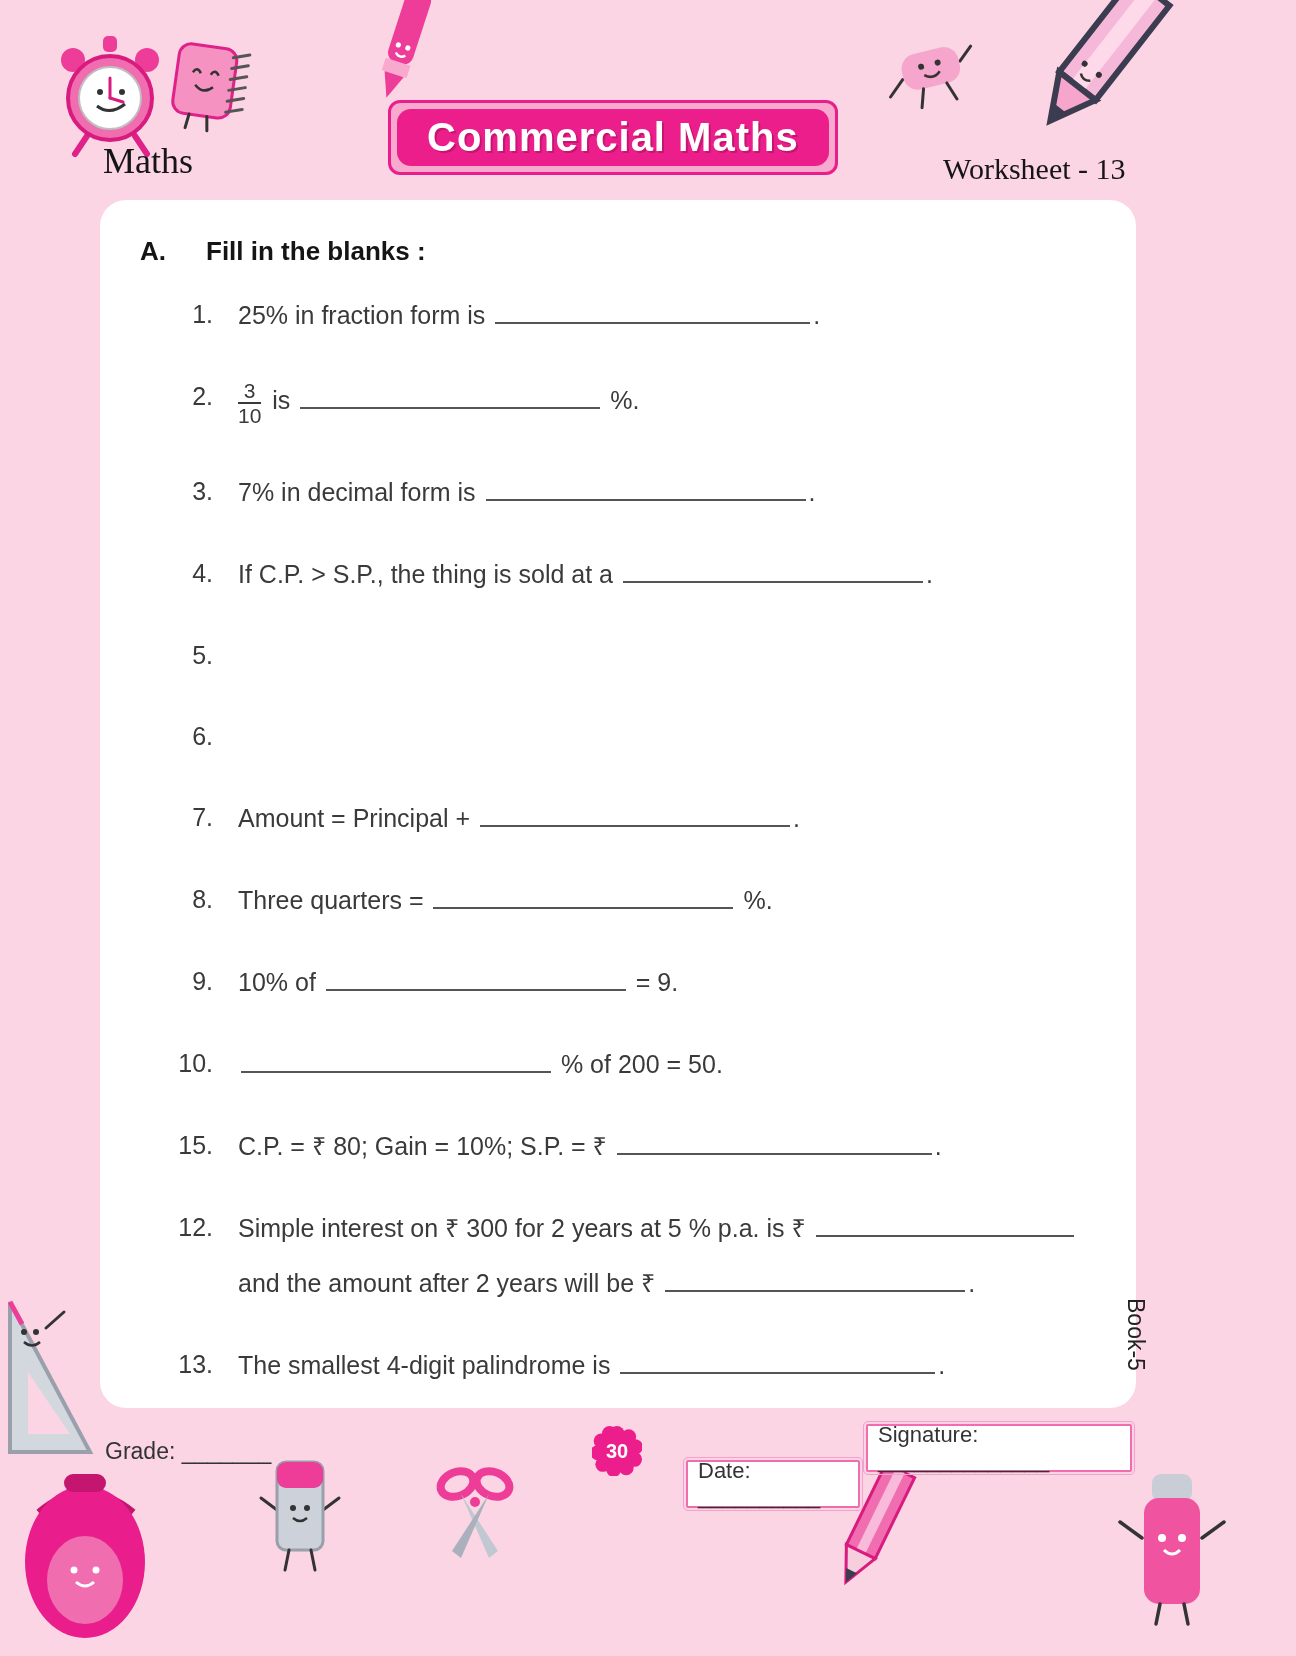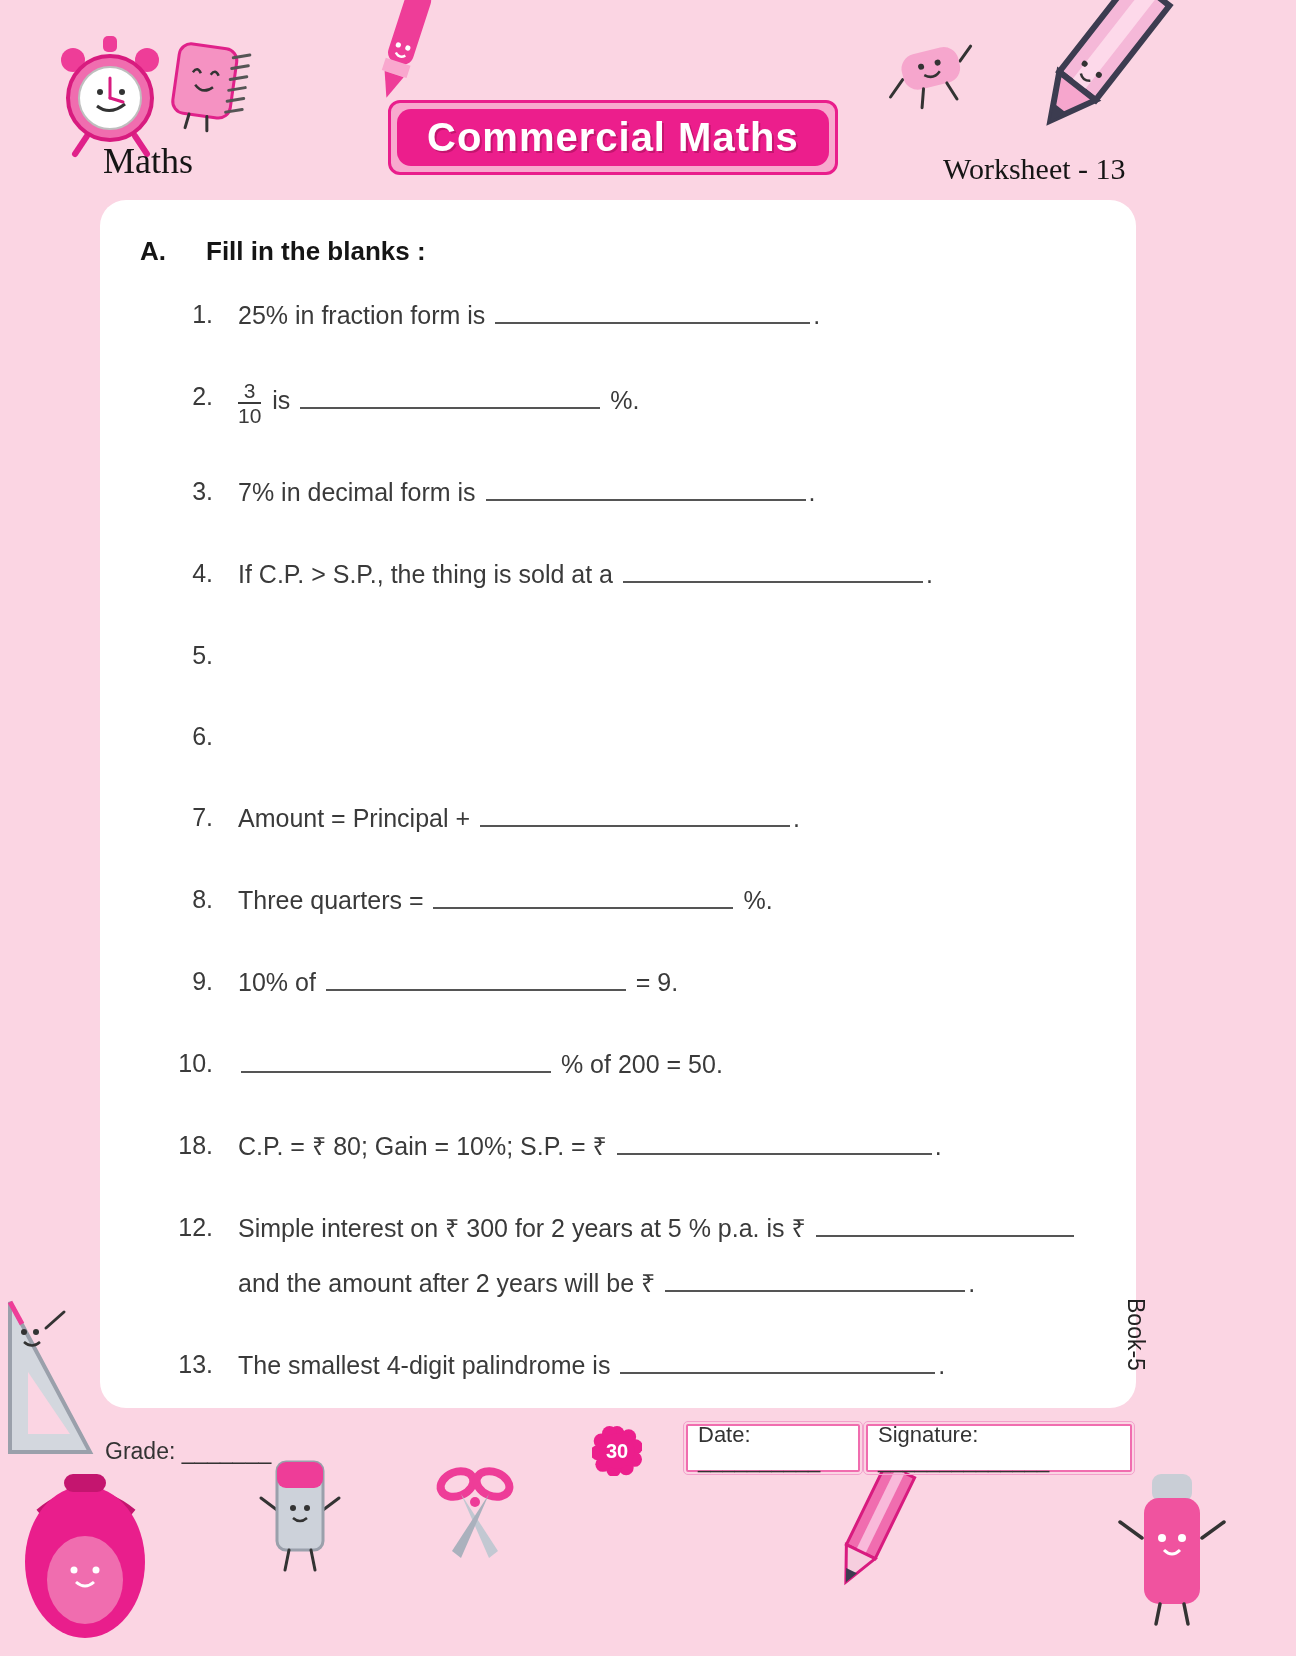--- a/index.html
+++ b/index.html
@@ -30,21 +30,21 @@
   .fden{display:block;}
   .line-gap{display:block;height:20px;}
   
   .footer-grade{position:absolute;left:105px;top:1438px;font-size:23px;color:#333;z-index:3;}
   .page-badge{position:absolute;left:592px;top:1426px;width:50px;height:50px;z-index:3;}
   .page-badge .num{position:absolute;left:0;top:0;width:50px;height:50px;display:flex;
                    align-items:center;justify-content:center;color:#fff;font-weight:bold;font-size:20px;}
   .footer-box{position:absolute;top:1424px;height:48px;background:#fff;border:2px solid #f06daf;
               outline:1px solid #f3a0cc;outline-offset:2px;border-radius:2px;display:flex;
               align-items:center;padding:0 10px;box-sizing:border-box;font-size:22px;color:#333;z-index:3;}
-  .date-box{left:686px;width:174px;}
+  .date-box{left:686px;width:174px;margin-top:36px;}
   .signature-box{left:866px;width:266px;}
   .book-label{position:absolute;left:1122px;top:1298px;writing-mode:vertical-rl;
               font-size:23px;color:#222;z-index:3;}
 </style>
 </head>
 <body>
 
 <div class="page">
 
   <div class="deco" style="left:45px;top:30px;width:130px;height:132px;">
@@ -248,21 +248,21 @@
         </div>
         <div class="q-row">
           <div class="q-num">9.</div>
           <div class="q-body">10% of <span class="blank" style="width: 300px;"></span> = 9.</div>
         </div>
         <div class="q-row">
           <div class="q-num">10.</div>
           <div class="q-body"><span class="blank" style="width: 310px;"></span> % of 200 = 50.</div>
         </div>
         <div class="q-row">
-          <div class="q-num">18.</div>
+          <div class="q-num">15.</div>
           <div class="q-body">C.P. = ₹ 80; Gain = 10%; S.P. = ₹ <span class="blank" style="width: 315px;"></span>.</div>
         </div>
         <div class="q-row">
           <div class="q-num">12.</div>
           <div class="q-body">Simple interest on ₹ 300 for 2 years at 5 % p.a. is ₹ <span class="blank" style="width: 258px;"></span><span class="line-gap"></span>and the amount after 2 years will be ₹ <span class="blank" style="width: 300px;"></span>.</div>
         </div>
         <div class="q-row">
           <div class="q-num">13.</div>
           <div class="q-body">The smallest 4-digit palindrome is <span class="blank" style="width: 315px;"></span>.</div>
         </div>

